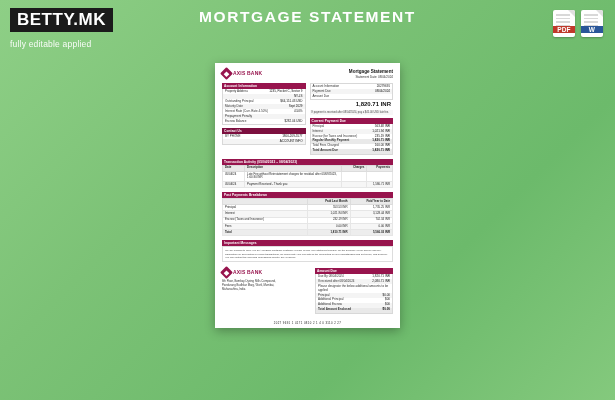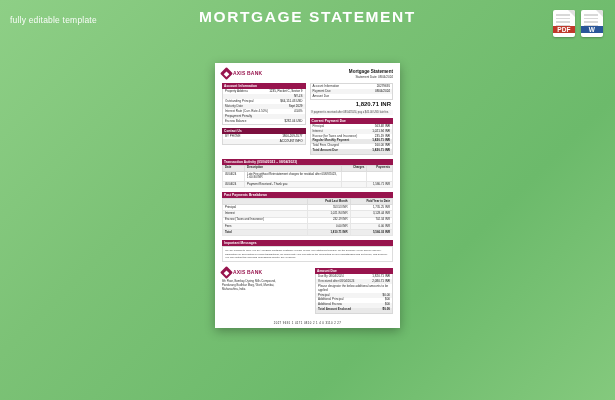--- a/index.html
+++ b/index.html
@@ -112,21 +112,24 @@
   .coupon{width:78px;}
   .barcode{text-align:center;font-size:2.8px;letter-spacing:.4px;margin-top:8px;color:#222;}
 </style>
 </head>
 <body>
 
 <div class="bg-grad"></div>
 
 <div class="topbar">
   <div class="brand">
-    <div class="sub">fully editable template</div>
+    <div class="logo">
+      <span>BETTY</span><span class="dot">.MK</span>
+    </div>
+    <div class="sub">fully editable applied</div>
   </div>
 
   <div class="doc-title">MORTGAGE STATEMENT</div>
 
   <div class="file-icons">
     <div class="ficon pdf">
       <div class="lines">
           <i></i>
           <i></i>
           <i></i>

